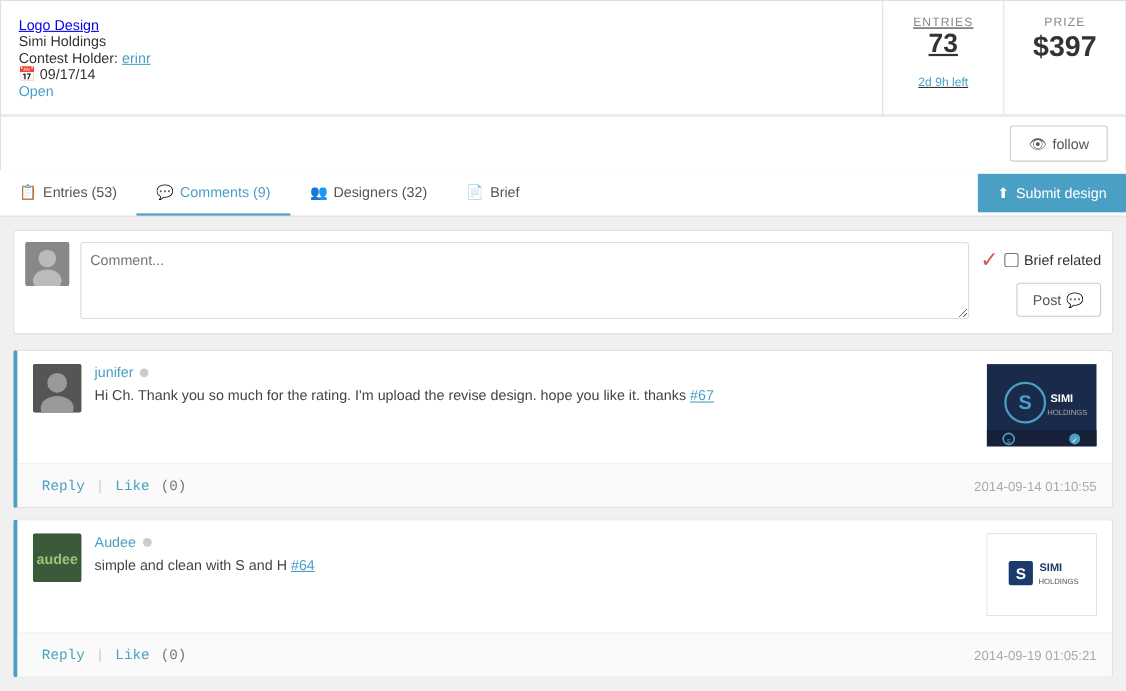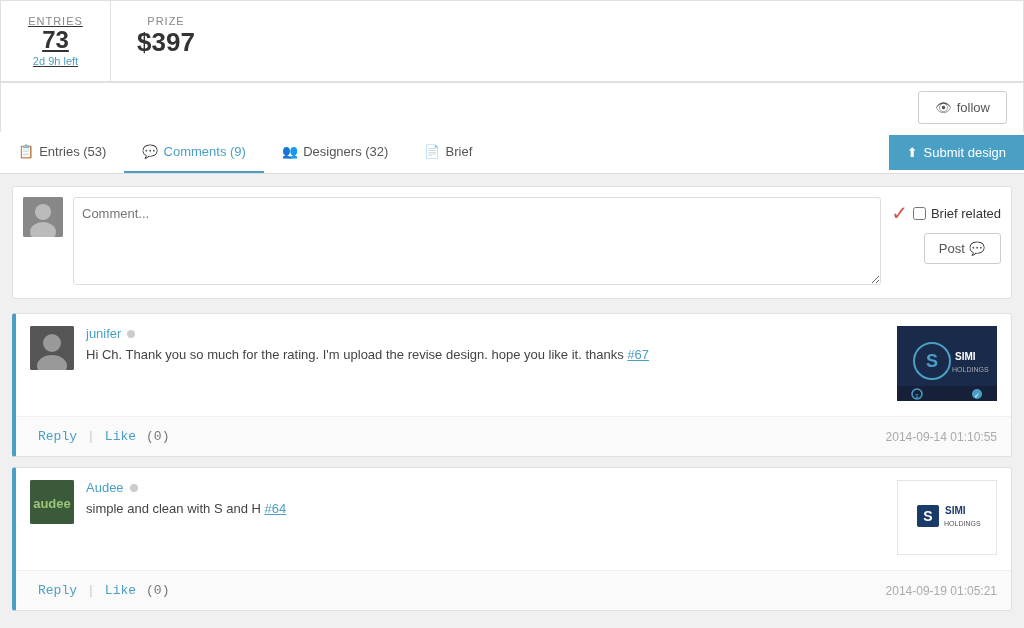--- a/index.html
+++ b/index.html
@@ -13,21 +13,21 @@
     .tabs { display: flex; }
     .tab { padding: 12px 18px; font-size: 13px; color: #555; cursor: pointer; border-bottom: 2px solid transparent; display: flex; align-items: center; gap: 5px; }
     .tab.active { color: #4a9fc4; border-bottom: 2px solid #4a9fc4; font-weight: 500; }
     .submit-btn { background: #4a9fc4; color: #fff; padding: 10px 18px; border: none; cursor: pointer; font-size: 13px; display: flex; align-items: center; gap: 6px; margin: 0; }
 
     .main-content { padding: 12px; }
 
     .comment-box-area { background: #fff; border: 1px solid #e0e0e0; border-radius: 3px; padding: 10px; display: flex; gap: 10px; align-items: flex-start; margin-bottom: 14px; position: relative; }
     .avatar-sm { width: 40px; height: 40px; border-radius: 2px; background: #888; overflow: hidden; flex-shrink: 0; }
     .comment-input { flex: 1; }
-    .comment-input textarea { width: 100%; height: 88px; border: 1px solid #ddd; border-radius: 3px; padding: 8px; font-size: 13px; color: #999; resize: vertical; font-family: inherit; }
+    .comment-input textarea { width: 100%; height: 70px; border: 1px solid #ddd; border-radius: 3px; padding: 8px; font-size: 13px; color: #999; resize: vertical; font-family: inherit; }
     .comment-actions { display: flex; flex-direction: column; align-items: flex-end; gap: 8px; margin-top: 4px; }
     .brief-related-check { display: flex; align-items: center; gap: 5px; font-size: 13px; color: #333; }
     .brief-related-check input { margin: 0; }
     .post-btn { border: 1px solid #ccc; background: #fff; padding: 7px 14px; border-radius: 3px; cursor: pointer; display: flex; align-items: center; gap: 5px; font-size: 13px; color: #555; }
     .checkmark-red { color: #d9534f; font-size: 22px; position: absolute; right: 116px; top: 8px; }
     .comment-item { background: #fff; border: 1px solid #e0e0e0; border-radius: 3px; margin-bottom: 10px; overflow: hidden; }
     .user-avatar { width: 44px; height: 44px; border-radius: 2px; background: #555; flex-shrink: 0; overflow: hidden; }
     .user-avatar-audee { width: 44px; height: 44px; border-radius: 2px; background: #3a5a3a; flex-shrink: 0; overflow: hidden; display: flex; align-items: center; justify-content: center; color: #9ec47a; font-size: 10px; font-weight: bold; }
     .comment-body { flex: 1; }
     .username-line { display: flex; align-items: center; gap: 6px; margin-bottom: 4px; }
@@ -45,29 +45,42 @@
     .comment-with-preview { display: flex; align-items: flex-start; padding: 12px 14px; gap: 12px; }
 
     .top-section { background: #fff; border: 1px solid #e0e0e0; margin-bottom: 0; }
     .top-header { display: flex; align-items: stretch; }
     .top-header-info { flex: 1; padding: 14px 16px; border-right: 1px solid #e0e0e0; }
     .entries-block { text-align: center; padding: 14px 20px; border-right: 1px solid #e0e0e0; min-width: 110px; text-decoration: underline; }
     .prize-block { text-align: center; padding: 14px 20px; min-width: 110px; }
 
     .entries-block .label { font-size: 11px; color: #888; text-transform: uppercase; letter-spacing: 1px; }
     .entries-block .number { font-size: 24px; font-weight: bold; color: #333; line-height: 1.1; }
-    .entries-block .sub { font-size: 11px; color: #4a9fc4; margin-top: 2px; }
+    .entries-block .sub { font-size: 11px; color: #4a9fc4; margin-top: 16px; }
     .prize-block .label { font-size: 11px; color: #888; text-transform: uppercase; letter-spacing: 1px; }
     .prize-block .number { font-size: 26px; font-weight: bold; color: #333; line-height: 1.2; }
   </style>
 </head>
 <body>
 
 <div class="top-section">
   <div class="top-header">
+    <div class="top-header-info">
+      <a href="#" class="logo-design">Logo Design</a>
+      <div class="company-name">Simi Holdings</div>
+      <div class="meta">
+        <span>Contest Holder:</span>
+        <a href="#" class="holder-link">erinr</a>
+        <span class="date">
+          <span>📅</span>
+          <span>09/17/14</span>
+        </span>
+        <span class="status-open">Open</span>
+      </div>
+    </div>
     <div class="entries-block">
       <div class="label">ENTRIES</div>
       <div class="number">73</div>
       <div class="sub">2d 9h left</div>
     </div>
     <div class="prize-block">
       <div class="label">PRIZE</div>
       <div class="number">$397</div>
     </div>
   </div>

